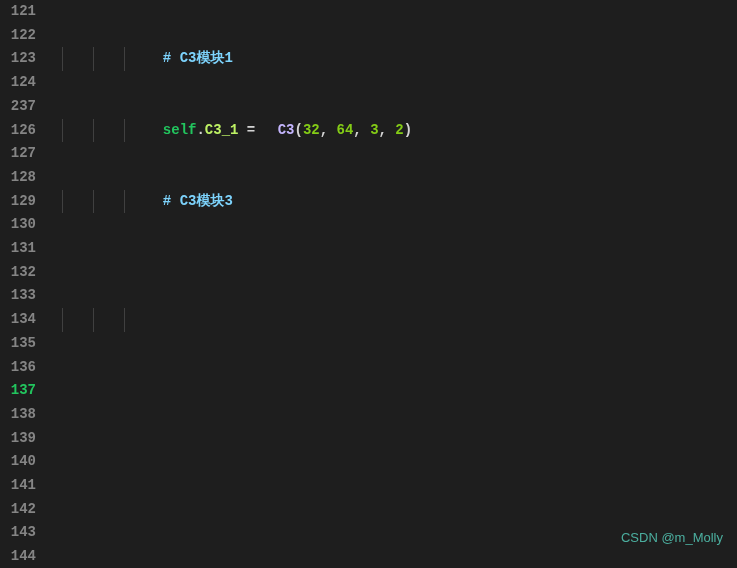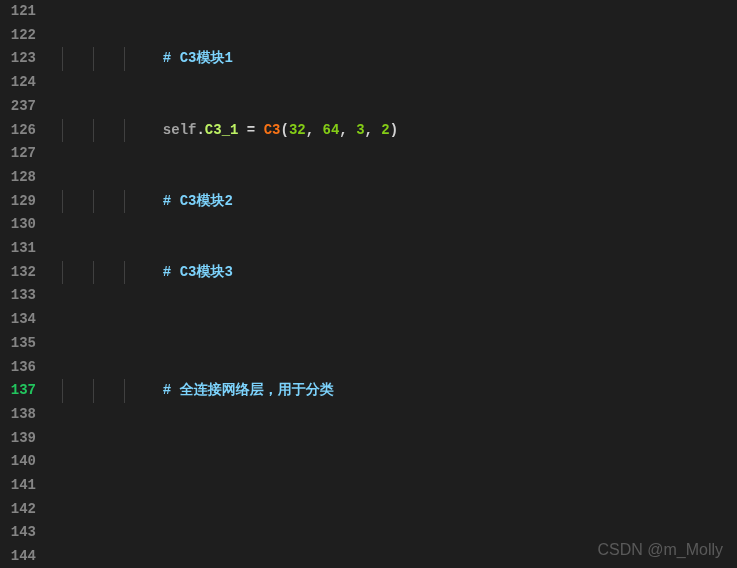--- a/index.html
+++ b/index.html
@@ -46,31 +46,31 @@
       position: absolute;
       top: 0;
       bottom: 0;
       width: 1px;
       background: #404040;
     }
     .ig1 { left: 4px; }
     .ig2 { left: 35px; }
     .ig3 { left: 66px; }
     .c-comment { color: #7dd3fc; }
-    .c-self { color: #a3a3a3; }
+    .c-self { color: #22c55e; }
     .c-var { color: #bef264; }
-    .c-class { color: #f97316; }
+    .c-class { color: #c4b5fd; margin-left: 14px; }
     .c-num { color: #84cc16; }
     .c-op { color: #d4d4d4; }
     .watermark {
       position: absolute;
-      bottom: 6px;
+      bottom: 18px;
       right: 14px;
-      color: #737373;
-      font-size: 16px;
+      color: #5eead4;
+      font-size: 13px;
       font-family: Arial, sans-serif;
       opacity: 0.7;
     }
   </style>
 </head>
 <body>
 
 <div class="editor">
   <div class="gutter">
       <div class="ln">121</div>
@@ -94,24 +94,23 @@
       <div class="ln">139</div>
       <div class="ln">140</div>
       <div class="ln">141</div>
       <div class="ln">142</div>
       <div class="ln">143</div>
       <div class="ln">144</div>
     </div>
   <div class="code">
     <div class="line"><span class="indent-guide ig1"></span><span class="indent-guide ig2"></span><span class="indent-guide ig3"></span>            <span class="c-comment"># C3模块1</span></div>
     <div class="line"><span class="indent-guide ig1"></span><span class="indent-guide ig2"></span><span class="indent-guide ig3"></span>            <span class="c-self">self</span>.<span class="c-var">C3_1</span> <span class="c-op">=</span> <span class="c-class">C3</span>(<span class="c-num">32</span>, <span class="c-num">64</span>, <span class="c-num">3</span>, <span class="c-num">2</span>)</div>
-    <div class="line"><span class="indent-guide ig1"></span><span class="indent-guide ig2"></span><span class="indent-guide ig3"></span>            <span class="c-comment"># C3模块2</span></div>
     <div class="line"><span class="indent-guide ig1"></span><span class="indent-guide ig2"></span><span class="indent-guide ig3"></span>            <span class="c-comment"># C3模块3</span></div>
     <div class="line"><span class="indent-guide ig1"></span><span class="indent-guide ig2"></span></div>
-    <div class="line"><span class="indent-guide ig1"></span><span class="indent-guide ig2"></span><span class="indent-guide ig3"></span>            <span class="c-comment"># 全连接网络层，用于分类</span></div>
+    <div class="line"><span class="indent-guide ig1"></span><span class="indent-guide ig2"></span><span class="indent-guide ig3"></span>            </div>
     
     
     
     
     
     <div class="line"><span class="indent-guide ig1"></span></div>
     
     
     
     

